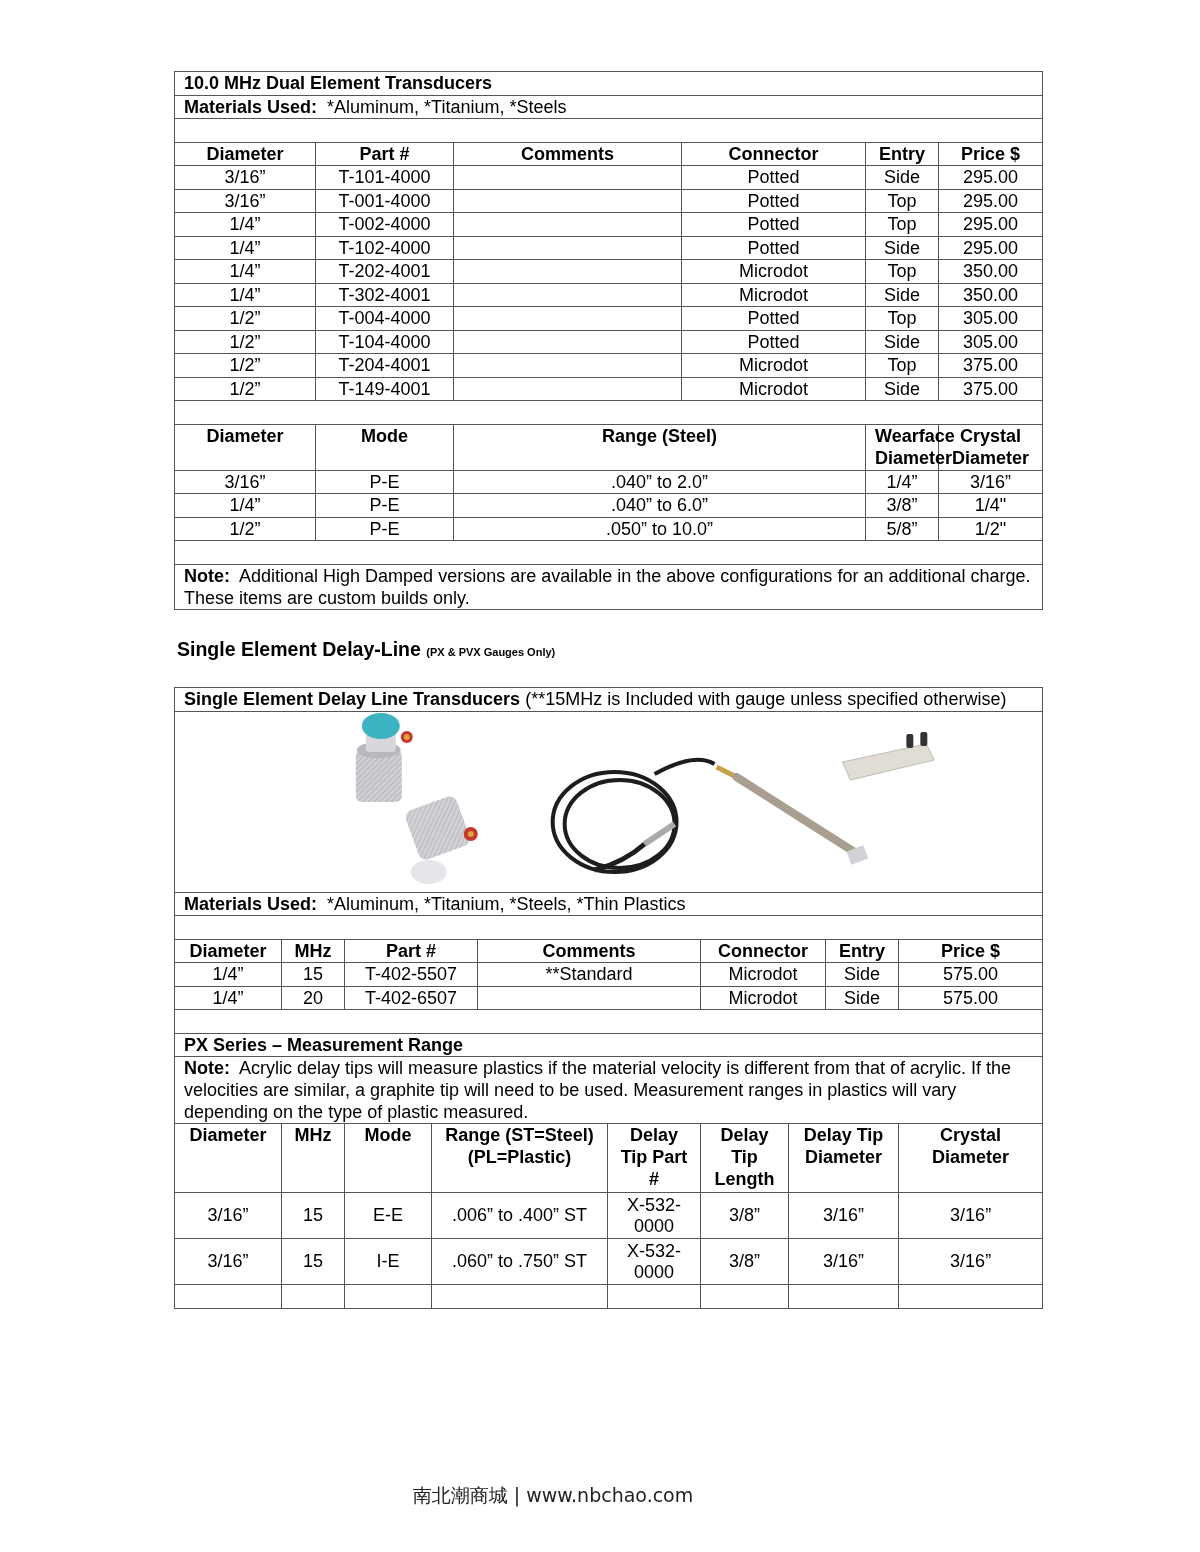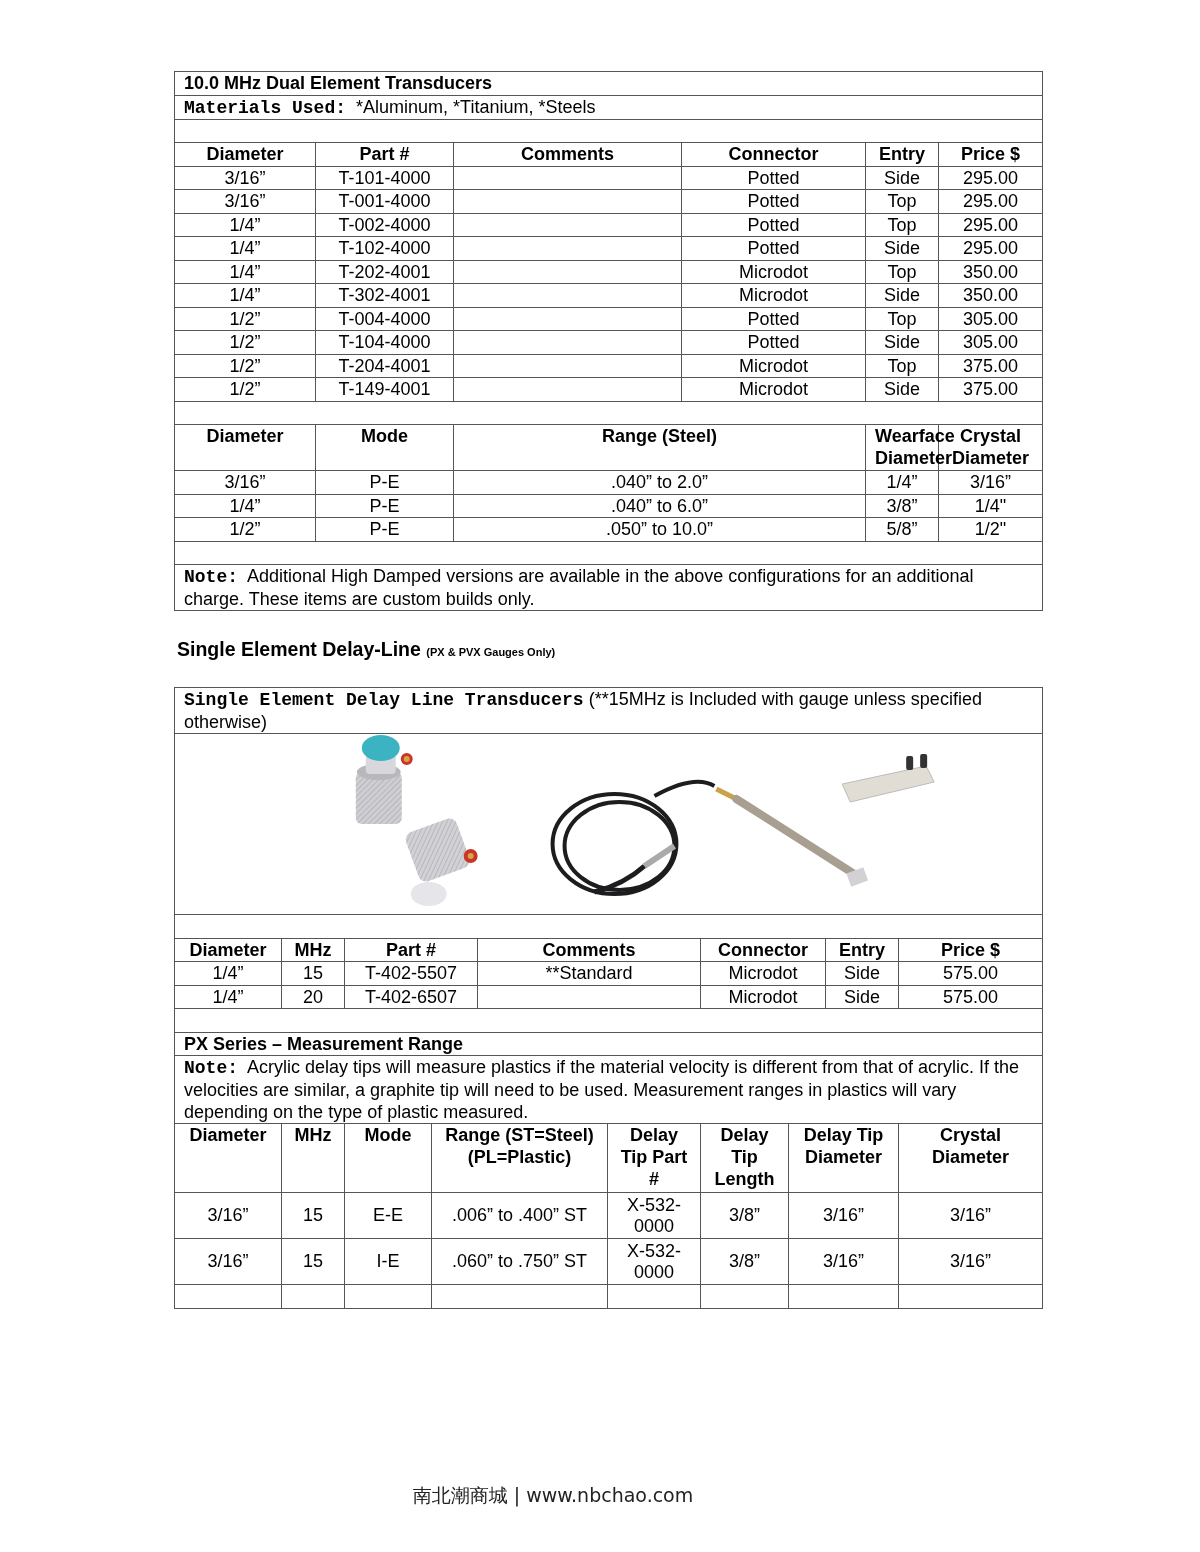--- a/index.html
+++ b/index.html
@@ -1,21 +1,21 @@
 <!DOCTYPE html>
 <html><head>
 <meta charset="utf-8">
 <style>
   html, body { margin: 0; padding: 0; background: #ffffff; }
   body { width: 1200px; height: 1552px; position: relative; font-family: "Liberation Sans", sans-serif; color: #000; font-size: 18px; }
   table { border-collapse: collapse; position: absolute; left: 174px; width: 868px; table-layout: fixed; }
   td { border: 1px solid #555; padding: 0 9px; height: 22.5px; line-height: 22px; vertical-align: top; font-size: 18px; }
   td.c { text-align: center; }
   td.b { font-weight: bold; }
-  .lbl { font-weight: bold; font-family: Liberation Mono, monospace; }
+  .lbl { font-weight: bold; }
   #t1 { top: 71px; }
   #t2 { top: 687px; }
   .section-heading { position: absolute; left: 177px; top: 638px; font-size: 19.5px; font-weight: bold; }
   .section-heading .small { font-size: 11px; }
   .footer { position: absolute; left: 0; width: 1106px; top: 1483px; text-align: center; font-size: 19px; color: #222; font-family: "DejaVu Sans", sans-serif; }
   .imgrow td { height: 180px; padding: 0; position: relative; }
   .photo { position: absolute; top: 0; left: 0; width: 100%; height: 100%; }
   .hdr2 td { height: 45px; }
   .hdr3 td { height: 68px; }
   .drow td { height: 45px; vertical-align: middle; line-height: 21px; }
@@ -253,20 +253,23 @@
         </g>
         <defs>
           <pattern id="knurl" width="4" height="4" patternUnits="userSpaceOnUse" patternTransform="rotate(45)">
             <line x1="0" y1="0" x2="0" y2="4" stroke="#9c9ca2" stroke-width="1"></line>
           </pattern>
         </defs>
       </svg>
     </td>
   </tr>
   <tr>
+    <td colspan="15"><span class="lbl">Materials Used:</span>&nbsp; <span>*Aluminum, *Titanium, *Steels, *Thin Plastics</span></td>
+  </tr>
+  <tr>
         <td colspan="15"></td>
       </tr>
   <tr>
     <td class="c b">Diameter</td>
     <td colspan="2" class="c b">MHz</td>
     <td colspan="3" class="c b">Part #</td>
     <td colspan="2" class="c b">Comments</td>
     <td colspan="3" class="c b">Connector</td>
     <td colspan="2" class="c b">Entry</td>
     <td colspan="2" class="c b">Price $</td>

